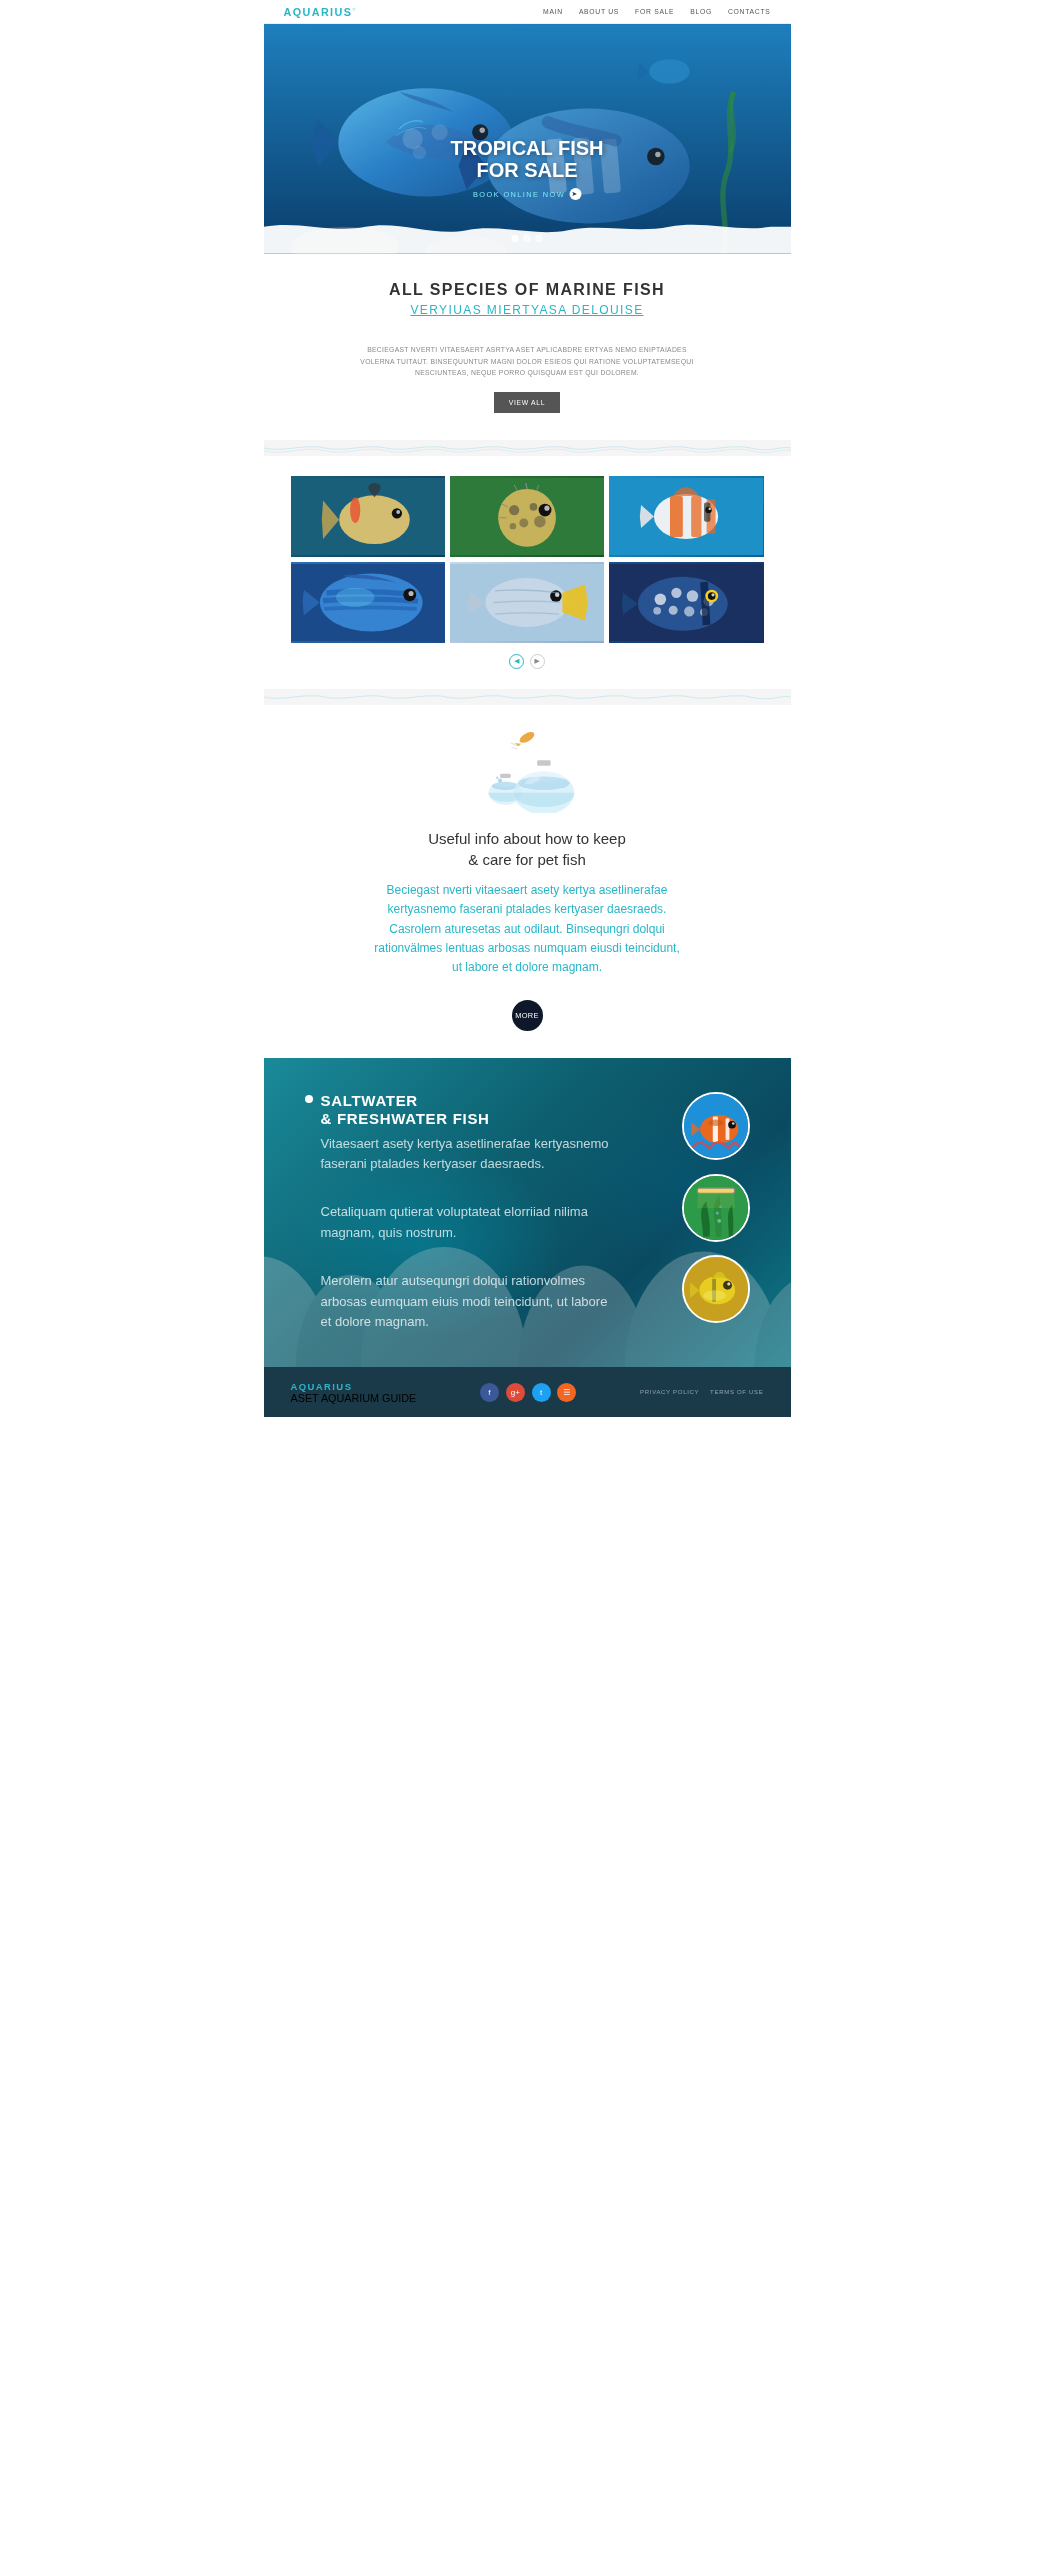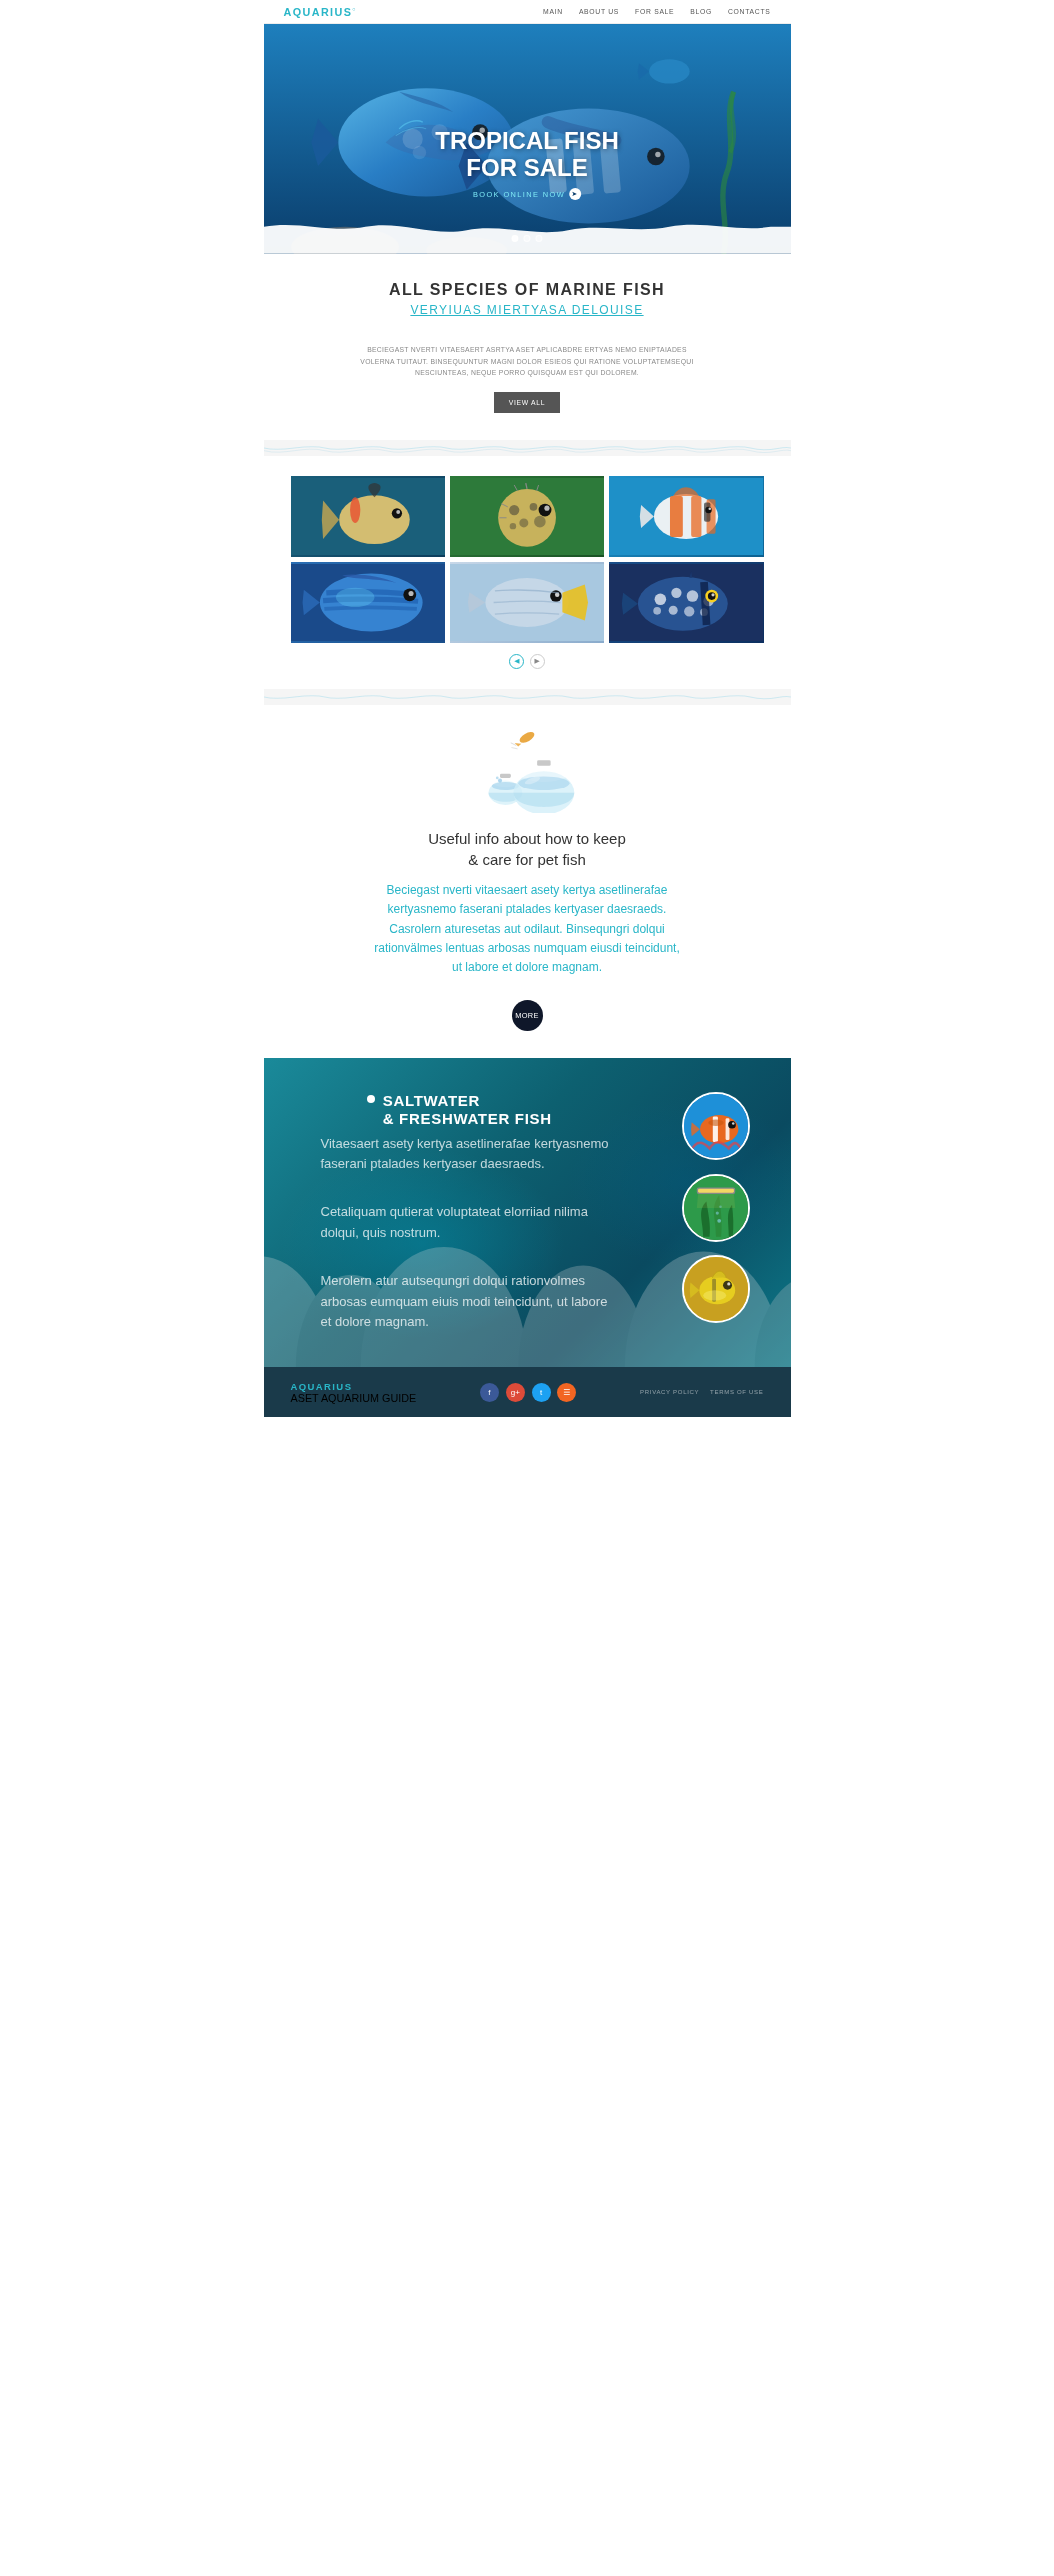--- a/index.html
+++ b/index.html
@@ -48,21 +48,21 @@
     }
     .hero-text {
       position: absolute;
       bottom: 54px;
       left: 50%;
       transform: translateX(-50%);
       text-align: center;
       color: #fff;
     }
     .hero-text h1 {
-      font-size: 24px;
+      font-size: 20px;
       font-weight: 900;
       text-transform: uppercase;
       line-height: 1.1;
       text-shadow: 1.4px 1.4px 5.4px rgba(0,0,0,0.4);
     }
     .hero-cta {
       margin-top: 6.8px;
       font-size: 7.4px;
       letter-spacing: 1.4px;
       color: #7ee8f5;
@@ -260,21 +260,20 @@
       gap: 13.5px;
       position: relative;
       z-index: 2;
     }
     .features-list { display: flex; flex-direction: column; gap: 27px; }
     .feature-item { display: flex; flex-direction: column; gap: 5.4px; }
     .feature-title {
       display: flex;
       align-items: flex-start;
       gap: 8px;
-      justify-content: center;
     }
     .bullet {
       width: 8px;
       height: 8px;
       border-radius: 50%;
       background: #fff;
       flex-shrink: 0;
       margin-top: 2.7px;
     }
     .feature-title h3 {
@@ -651,21 +650,21 @@
 
       <div class="feature-item">
         <div class="feature-title">
           <span class="bullet"></span>
           <h3>SALTWATER<br>&amp; FRESHWATER FISH</h3>
         </div>
         <p class="feature-desc">Vitaesaert asety kertya asetlinerafae kertyasnemo faserani ptalades kertyaser daesraeds.</p>
       </div>
 
       <div class="feature-item">
-        <p class="feature-desc">Cetaliquam qutierat voluptateat elorriiad nilima dolqui, quis nostrum.</p>
+        <p class="feature-desc">Cetaliquam qutierat voluptateat elorriiad nilima magnam, quis nostrum.</p>
       </div>
 
       <div class="feature-item">
         <p class="feature-desc">Merolern atur autsequngri dolqui rationvolmes arbosas eumquam eiuis modi teincidunt, ut labore et dolore magnam.</p>
       </div>
 
     </div>
 
     <div class="features-circles">
 

